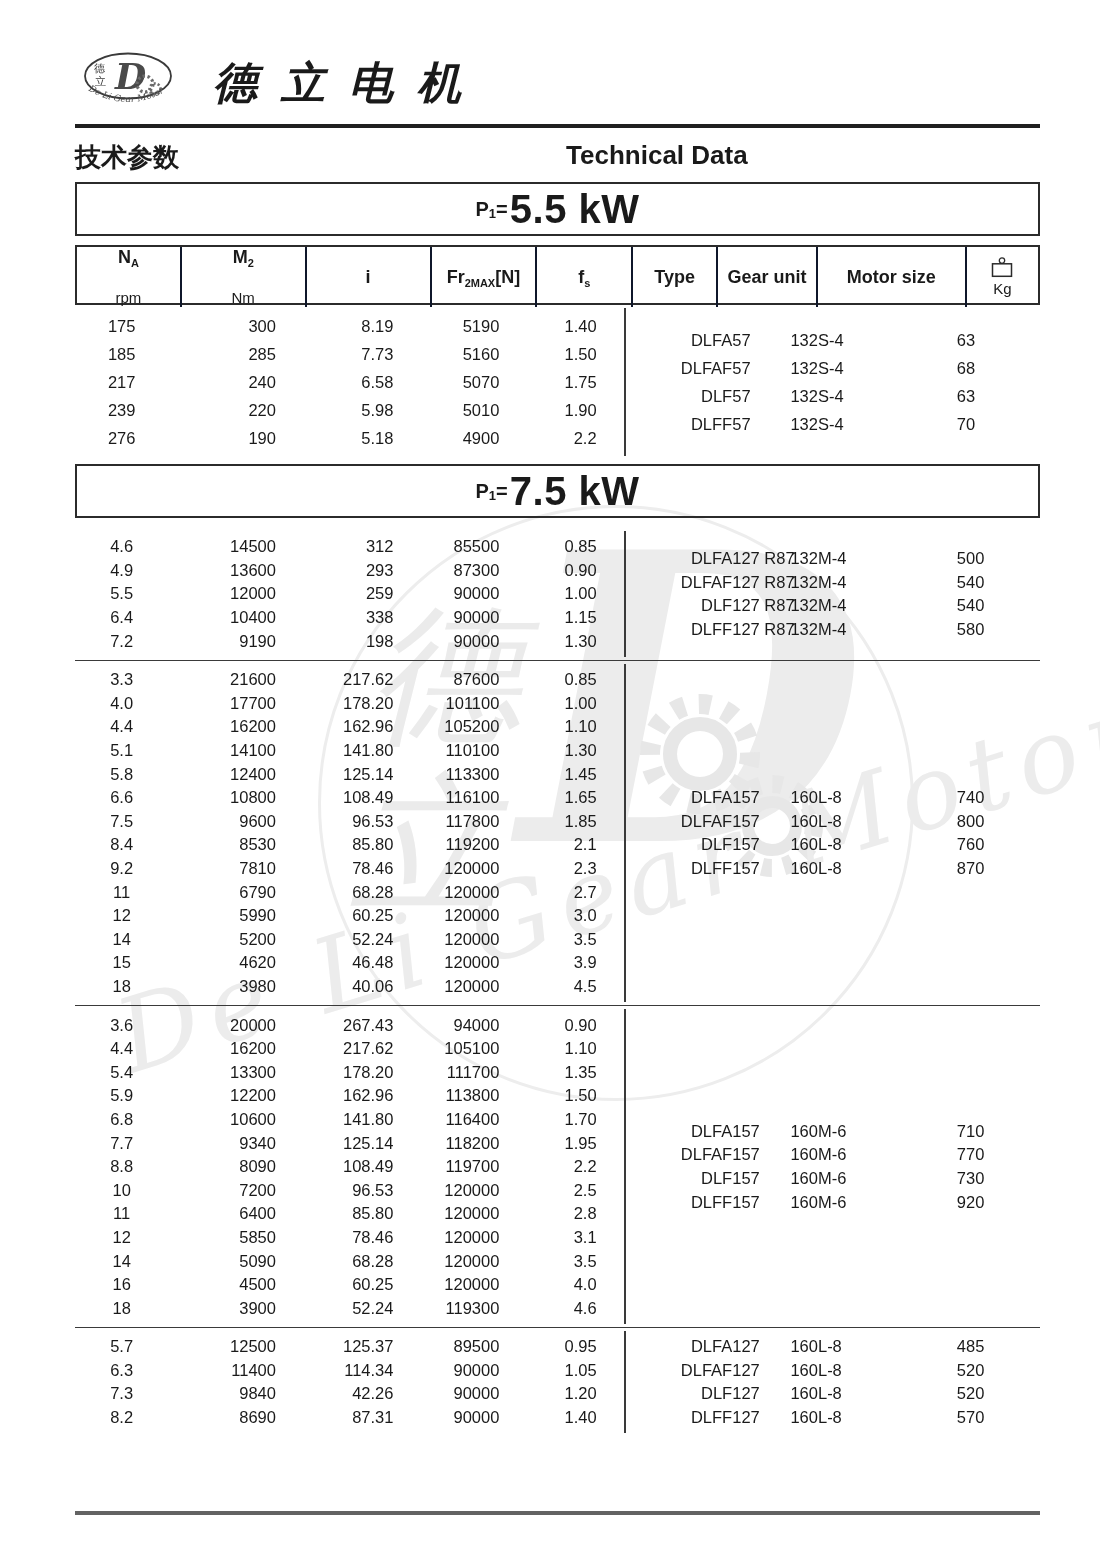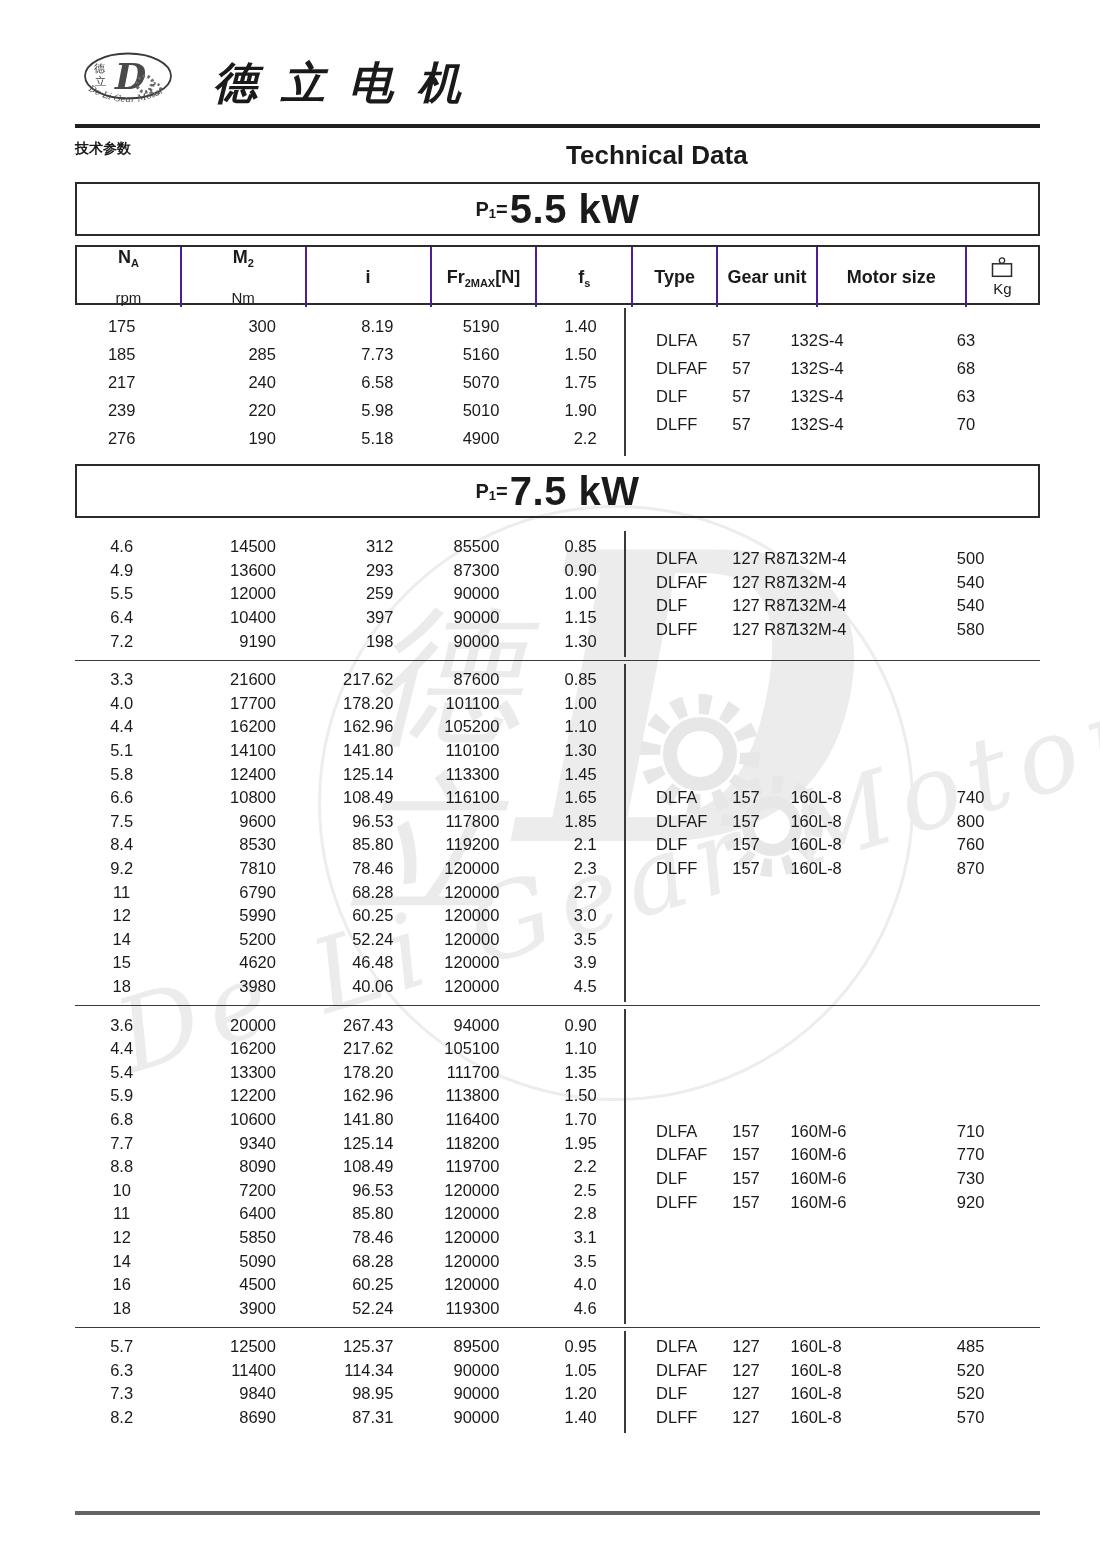--- a/index.html
+++ b/index.html
@@ -8,35 +8,35 @@
   .inner{position:relative;z-index:1;box-sizing:border-box;height:100%;
          padding:50px 60px 40px 75px;display:flex;flex-direction:column;}
 
   
   .brand-row{display:flex;align-items:center;height:66px;}
   .logo-svg{flex:0 0 auto;}
   .brand-cn{font-family:"DejaVu Serif","Liberation Serif",serif;font-style:italic;font-weight:bold;
             font-size:44px;letter-spacing:24px;margin-left:30px;white-space:nowrap;}
   .brand-rule{height:4px;background:#1f1f1f;margin-top:8px;}
   .sec-titles{position:relative;height:32px;margin-top:12px;}
-  .sec-cn{position:absolute;left:0;top:0;font-size:14px;font-weight:bold;}
+  .sec-cn{position:absolute;left:0;top:0;font-size:26px;font-weight:bold;}
   .sec-en{position:absolute;left:60.3%;transform:translateX(-50%);top:0;font-size:26px;font-weight:bold;}
 
   
   .power-box{border:2px solid #2b2b2b;height:50px;display:flex;align-items:center;justify-content:center;}
   .pb-1{margin-top:10px;}
   .pb-2{margin-top:5px;}
   .p-small{font-size:20px;font-weight:bold;}
   .p-sub{font-size:13px;font-weight:bold;position:relative;top:4px;}
   .p-val{font-size:40px;font-weight:bold;margin-left:2px;letter-spacing:0.5px;}
 
   
   .col-header{border:2px solid #2b2b2b;height:56px;margin-top:9px;display:grid;
               grid-template-columns:10.9% 13% 13% 11% 10% 8.8% 10.4% 15.5% auto;}
-  .hcell{border-right:2px solid #4c1d95;display:flex;flex-direction:column;align-items:center;justify-content:center;line-height:1.12;}
+  .hcell{border-right:2px solid #0f172a;display:flex;flex-direction:column;align-items:center;justify-content:center;line-height:1.12;}
   .hcell:last-child{border-right:none;}
   .h-main{font-size:18px;font-weight:bold;}
   .h-sub{font-size:11px;font-weight:bold;position:relative;top:4px;}
   .h-tail{font-size:18px;font-weight:bold;}
   .h-unit{font-size:15px;font-weight:normal;margin-top:23px;}
   .kgcell .h-unit{margin-top:1px;}
 
   
   .groups{display:block;}
   .group{position:relative;display:flex;padding:7px 0;}
@@ -45,21 +45,21 @@
   .g-left{width:56.9%;}
   .g-right{width:43.1%;display:flex;flex-direction:column;justify-content:center;}
   .drow{display:grid;grid-template-columns:17% 19.6% 21.4% 19.3% 17.7% auto;align-items:center;}
   [data-groups="0"] .drow,[data-groups="0"] .trow{height:28px;}
   [data-groups="1"] .drow,[data-groups="1"] .trow{height:23.6px;}
   .dcell{font-size:16.5px;white-space:nowrap;}
   .c0{text-align:center;}
   .c1,.c2,.c3,.c4{text-align:right;}
   .trow{display:grid;grid-template-columns:26% 14% 40% 16% auto;align-items:center;}
   .tcell{font-size:16.5px;white-space:nowrap;}
-  .t0{text-align:left;padding-left:32px;}
+  .t0{text-align:right;padding-left:32px;}
   .t1,.t2,.t3{text-align:left;}
 
   
   .footer{margin-top:auto;}
   .thick-rule{height:4px;background:#636363;}
   .page-num{text-align:center;font-size:21px;margin-top:16px;}
 
   
   .watermark{position:absolute;inset:0;z-index:0;pointer-events:none;}
   .wm-circle{position:absolute;left:318px;top:505px;width:590px;height:590px;border:3px solid #ededed;border-radius:50%;}
@@ -254,21 +254,21 @@
             <div class="drow">
               <div class="dcell c0">5.5</div>
               <div class="dcell c1">12000</div>
               <div class="dcell c2">259</div>
               <div class="dcell c3">90000</div>
               <div class="dcell c4">1.00</div>
             </div>
             <div class="drow">
               <div class="dcell c0">6.4</div>
               <div class="dcell c1">10400</div>
-              <div class="dcell c2">397</div>
+              <div class="dcell c2">338</div>
               <div class="dcell c3">90000</div>
               <div class="dcell c4">1.15</div>
             </div>
             <div class="drow">
               <div class="dcell c0">7.2</div>
               <div class="dcell c1">9190</div>
               <div class="dcell c2">198</div>
               <div class="dcell c3">90000</div>
               <div class="dcell c4">1.30</div>
             </div>
@@ -561,21 +561,21 @@
             <div class="drow">
               <div class="dcell c0">6.3</div>
               <div class="dcell c1">11400</div>
               <div class="dcell c2">114.34</div>
               <div class="dcell c3">90000</div>
               <div class="dcell c4">1.05</div>
             </div>
             <div class="drow">
               <div class="dcell c0">7.3</div>
               <div class="dcell c1">9840</div>
-              <div class="dcell c2">98.95</div>
+              <div class="dcell c2">42.26</div>
               <div class="dcell c3">90000</div>
               <div class="dcell c4">1.20</div>
             </div>
             <div class="drow">
               <div class="dcell c0">8.2</div>
               <div class="dcell c1">8690</div>
               <div class="dcell c2">87.31</div>
               <div class="dcell c3">90000</div>
               <div class="dcell c4">1.40</div>
             </div>

